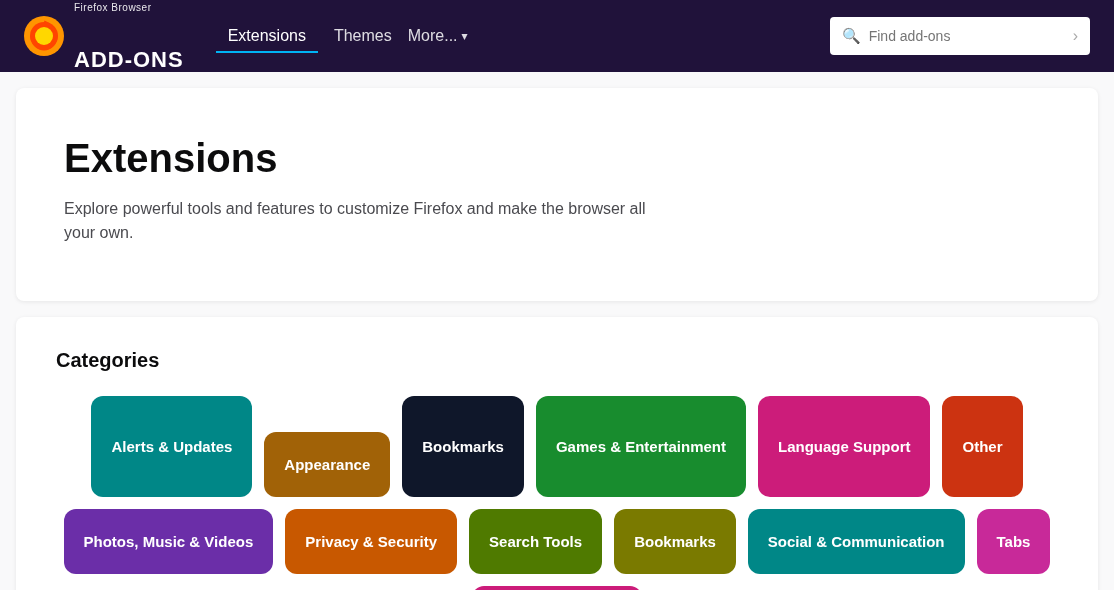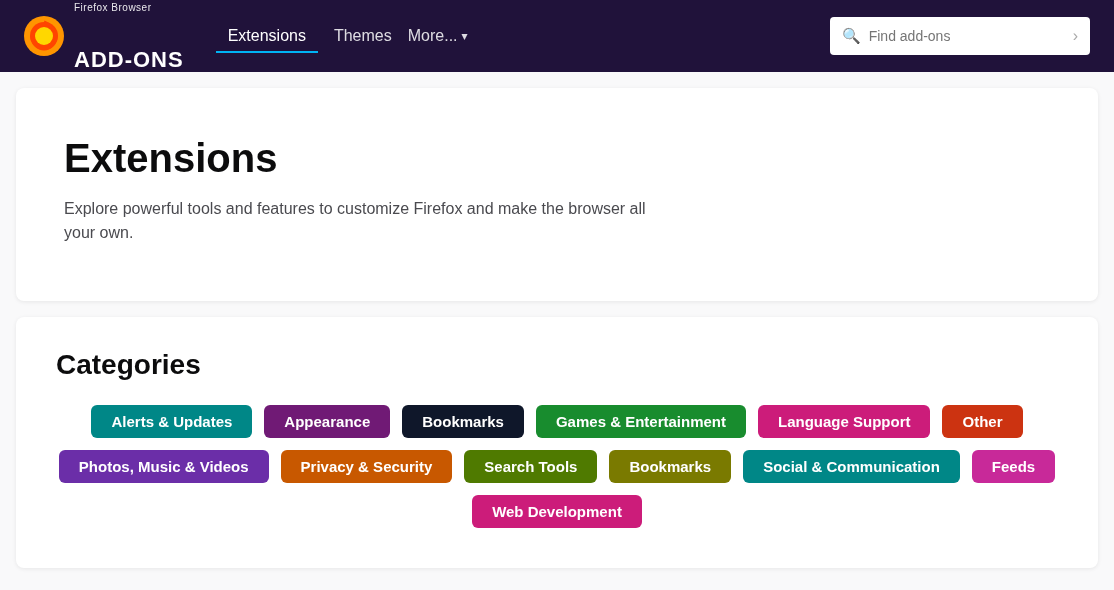--- a/index.html
+++ b/index.html
@@ -129,35 +129,35 @@
 
     
     .categories-section {
       background: #fff;
       margin: 0 16px 16px;
       border-radius: 8px;
       padding: 32px 40px 40px;
       box-shadow: 0 1px 4px rgba(0,0,0,0.08);
     }
     .categories-title {
-      font-size: 28px;
+      font-size: 20px;
       font-weight: 700;
       color: #0c0c0d;
       margin-bottom: 24px;
     }
     .categories-grid {
       display: flex;
       flex-wrap: wrap;
       gap: 12px;
       justify-content: center;
     }
     .cat-btn {
       display: inline-block;
-      padding: 8px 20px;
-      border-radius: 6px;
+      padding: 24px 20px;
+      border-radius: 12px;
       font-size: 15px;
       font-weight: 600;
       color: #fff;
       cursor: pointer;
       border: none;
       text-decoration: none;
       transition: opacity 0.15s;
     }
   </style>
 </head>
@@ -198,26 +198,26 @@
 
 <section class="hero">
   <h1 class="hero-title">Extensions</h1>
   <p class="hero-desc">Explore powerful tools and features to customize Firefox and make the browser all your own.</p>
 </section>
 
 <section class="categories-section">
   <h2 class="categories-title">Categories</h2>
   <div class="categories-grid" id="cat-grid">
   <button class="cat-btn" style="background-color: rgb(0, 135, 135);">Alerts &amp; Updates</button>
-      <button class="cat-btn" style="background-color: #701a75;">Appearance</button>
+      <button class="cat-btn" style="background-color: #a16207; margin-top: 36px;">Appearance</button>
       <button class="cat-btn" style="background-color: #0f172a;">Bookmarks</button>
       <button class="cat-btn" style="background-color: rgb(24, 140, 46);">Games &amp; Entertainment</button>
       <button class="cat-btn" style="background-color: rgb(204, 28, 122);">Language Support</button>
       <button class="cat-btn" style="background-color: rgb(204, 51, 17);">Other</button>
       <button class="cat-btn" style="background-color: rgb(107, 46, 168);">Photos, Music &amp; Videos</button>
       <button class="cat-btn" style="background-color: rgb(200, 88, 0);">Privacy &amp; Security</button>
       <button class="cat-btn" style="background-color: rgb(79, 122, 0);">Search Tools</button>
       <button class="cat-btn" style="background-color: rgb(122, 122, 0);">Bookmarks</button>
       <button class="cat-btn" style="background-color: rgb(0, 135, 135);">Social &amp; Communication</button>
-      <button class="cat-btn" style="background-color: rgb(200, 41, 153);">Feeds</button>
+      <button class="cat-btn" style="background-color: rgb(200, 41, 153);">Tabs</button>
       <button class="cat-btn" style="background-color: rgb(204, 28, 122);">Web Development</button>
     </div>
 </section>
 
 </body></html>

